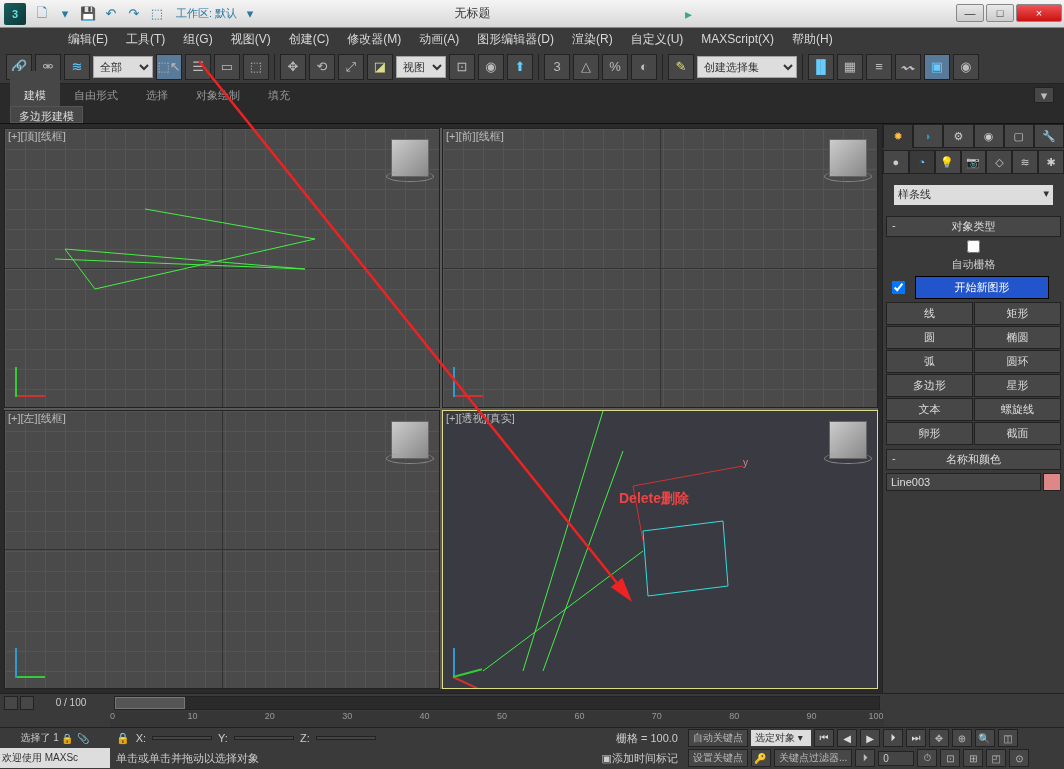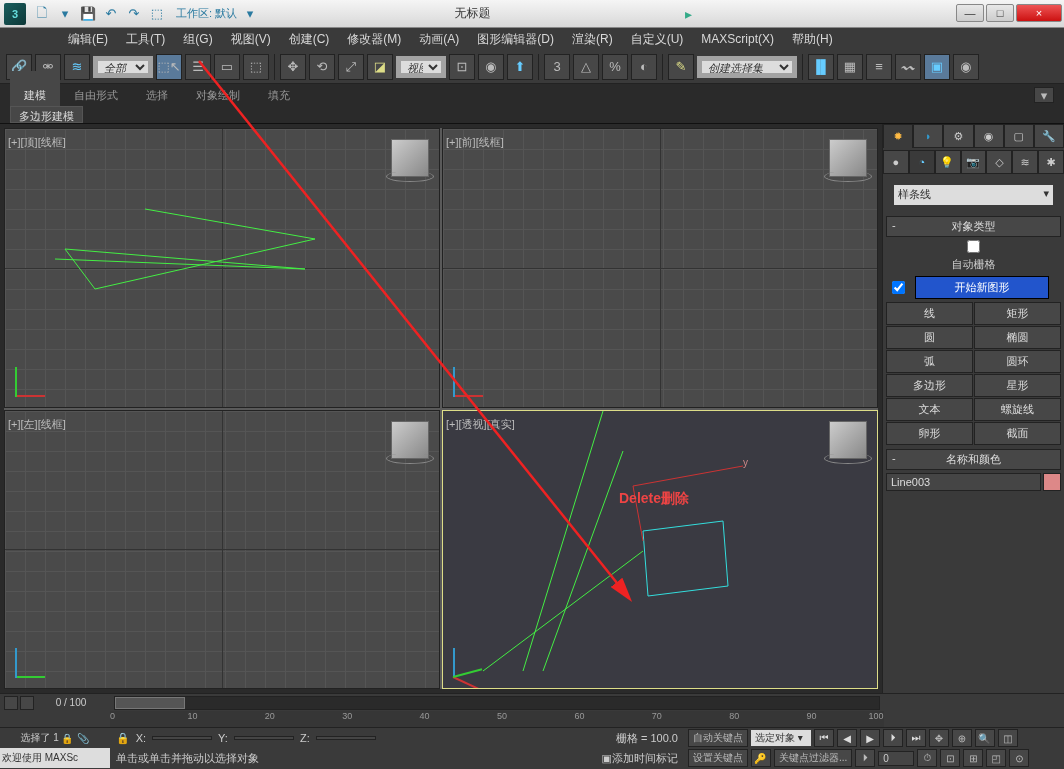--- a/index.html
+++ b/index.html
@@ -22,36 +22,36 @@
 
 .menubar { height: 22px; background: #3a3a3a; display: flex; align-items: center; padding: 0 10px 0 60px; gap: 2px; }
 .menubar .menu { color: #d8d8d8; padding: 2px 8px; font-size: 12px; cursor:pointer; }
 
 
 .maintb { height: 34px; background: #3a3a3a; display: flex; align-items: center; padding: 0 6px; gap: 3px; border-bottom: 1px solid #222; }
 .tbbtn { width: 26px; height: 26px; background: #474747; border: 1px solid #222; display:flex; align-items:center; justify-content:center; color:#bbb; font-size:13px; }
 .tbbtn.active { background: #5a7a9a; }
 .tbbtn.yel { color:#dd8; }
 .tbbtn.blue { color:#6cf; }
-.tbsel { height: 22px; background: #ddd; color:#333; border:5px solid #a3a3a3; font-size:11px; padding:0 2px;font-style:italic; }
+.tbsel { height: 22px; background: #ddd; color:#333; border:1px solid #a3a3a3; font-size:11px; padding:0 2px; }
 .tbsep { width:1px; height:26px; background:#222; margin:0 2px; }
 
 
 .ribtabs { height: 22px; background: #2a2a2a; display:flex; align-items:center; padding: 0 10px; gap:0; }
 .ribtab { padding: 17px 14px; color:#999; font-size:11px; }
 .ribtab.active { background:#474747; color:#ddd; }
 .ribsub { height:18px; background:#2a2a2a; display:flex; padding:0 10px; border-bottom:1px solid #111; }
 .ribsub .item { padding:2px 8px; background:#474747; color:#ddd; font-size:11px; border:1px solid #555; }
 
 
 .main { flex:1; display:flex; background:#2a2a2a; }
 .viewports { flex:1; position:relative; background:#5a5a5a; margin:4px; display:grid; grid-template-columns:1fr 1fr; grid-template-rows:1fr 1fr; gap:2px; }
 .vp { background:#4a4a4a; border:1px solid #222; position:relative; overflow:hidden; }
 .vp.active { border:1px solid #dd8; }
-.vp-label { position:absolute; top:6px; left:3px; color:#bbb; font-size:11px; z-index:10; }
+.vp-label { position:absolute; top:0; left:3px; color:#bbb; font-size:11px; z-index:10; }
 .vp-grid { position:absolute; inset:0; background-image: linear-gradient(#555 1px, transparent 1px), linear-gradient(90deg, #555 1px, transparent 1px); background-size: 20px 20px; }
 .vp-origin-h { position:absolute; left:0; right:0; top:50%; height:1px; background:#333; }
 .vp-origin-v { position:absolute; top:0; bottom:0; left:50%; width:1px; background:#333; }
 .vp-axis { position:absolute; bottom:10px; left:10px; }
 .vp-axis .x { position:absolute; width:30px; height:2px; background:#c33; bottom:0; left:0; }
 .vp-axis .y { position:absolute; width:2px; height:30px; background:#3c3; bottom:0; left:0; }
 .vp-axis .z { position:absolute; width:2px; height:30px; background:#39c; bottom:0; left:0; }
 .vp-cube { position:absolute; top:10px; right:10px; width:38px; height:38px; background:linear-gradient(135deg,#ccc,#888); border:1px solid #666; display:flex; align-items:center; justify-content:center; font-size:8px; color:#444; }
 .vp-cube::after { content:''; position:absolute; bottom:-6px; left:-6px; right:-6px; height:10px; border:1px solid #888; border-radius:50%; border-top:none; }
 

